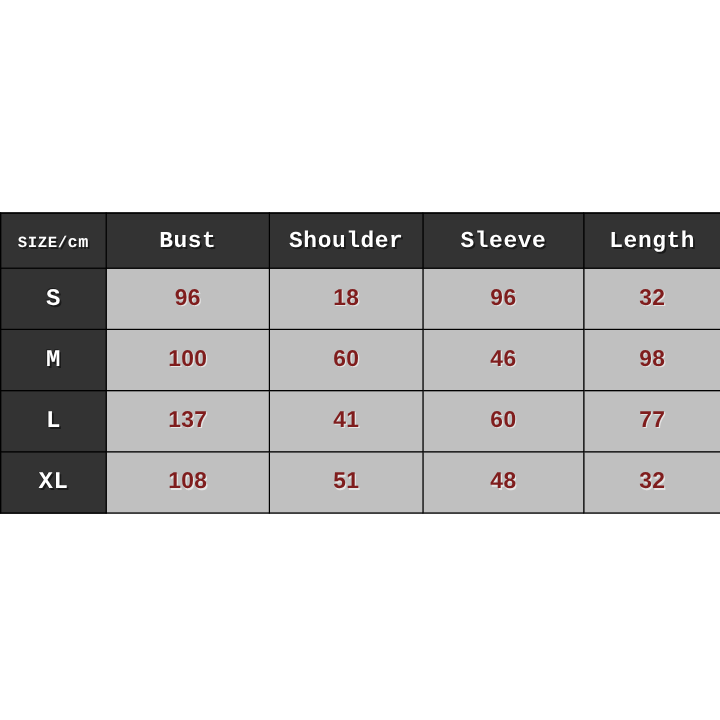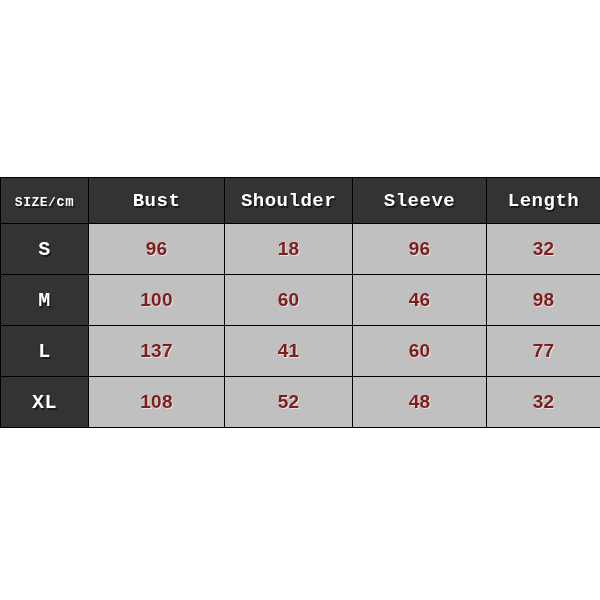--- a/index.html
+++ b/index.html
@@ -132,19 +132,19 @@
       <tr class="data-row">
         <td class="cell-dark size-label">L</td>
         <td class="cell-light">137</td>
         <td class="cell-light">41</td>
         <td class="cell-light">60</td>
         <td class="cell-light">77</td>
       </tr>
       <tr class="data-row">
         <td class="cell-dark size-label">XL</td>
         <td class="cell-light">108</td>
-        <td class="cell-light">52</td>
+        <td class="cell-light">51</td>
         <td class="cell-light">48</td>
         <td class="cell-light">32</td>
       </tr>
     </tbody>
   </table>
 </div>
 
 </body></html>

